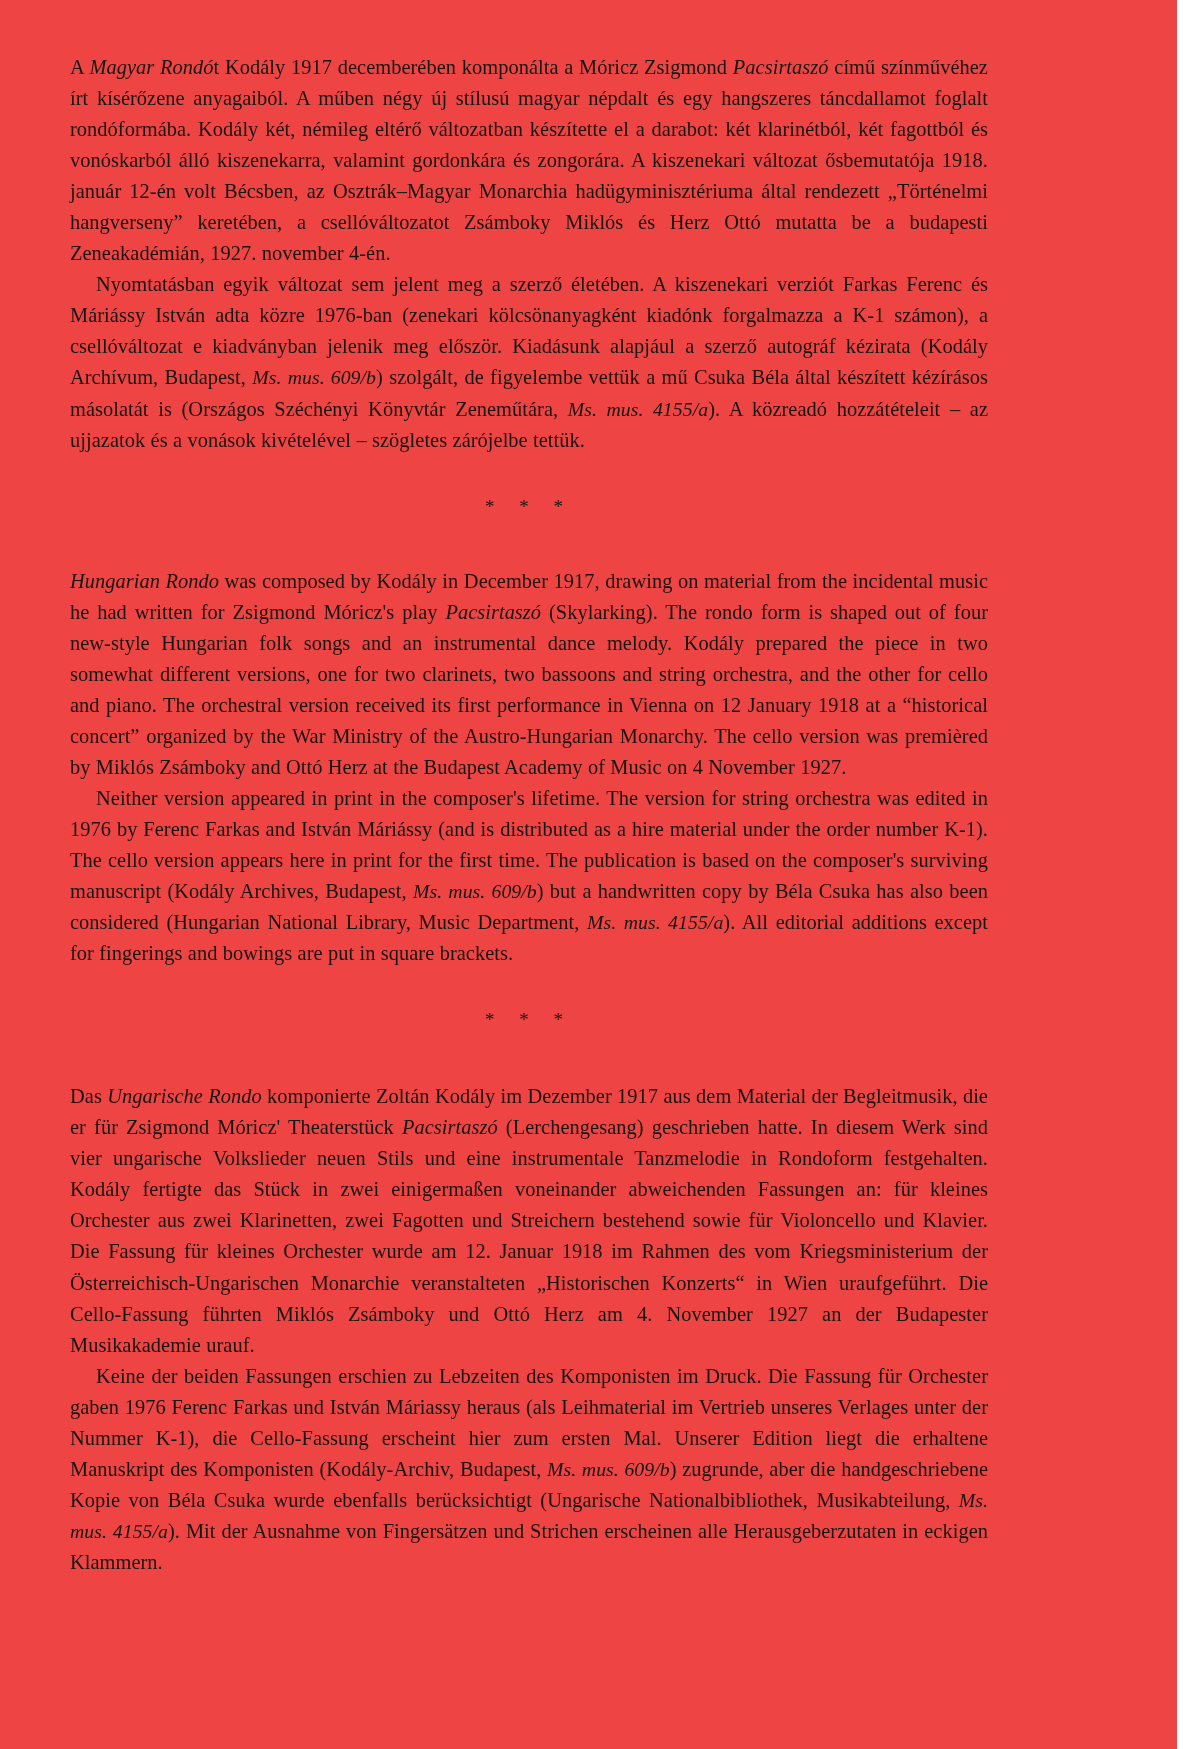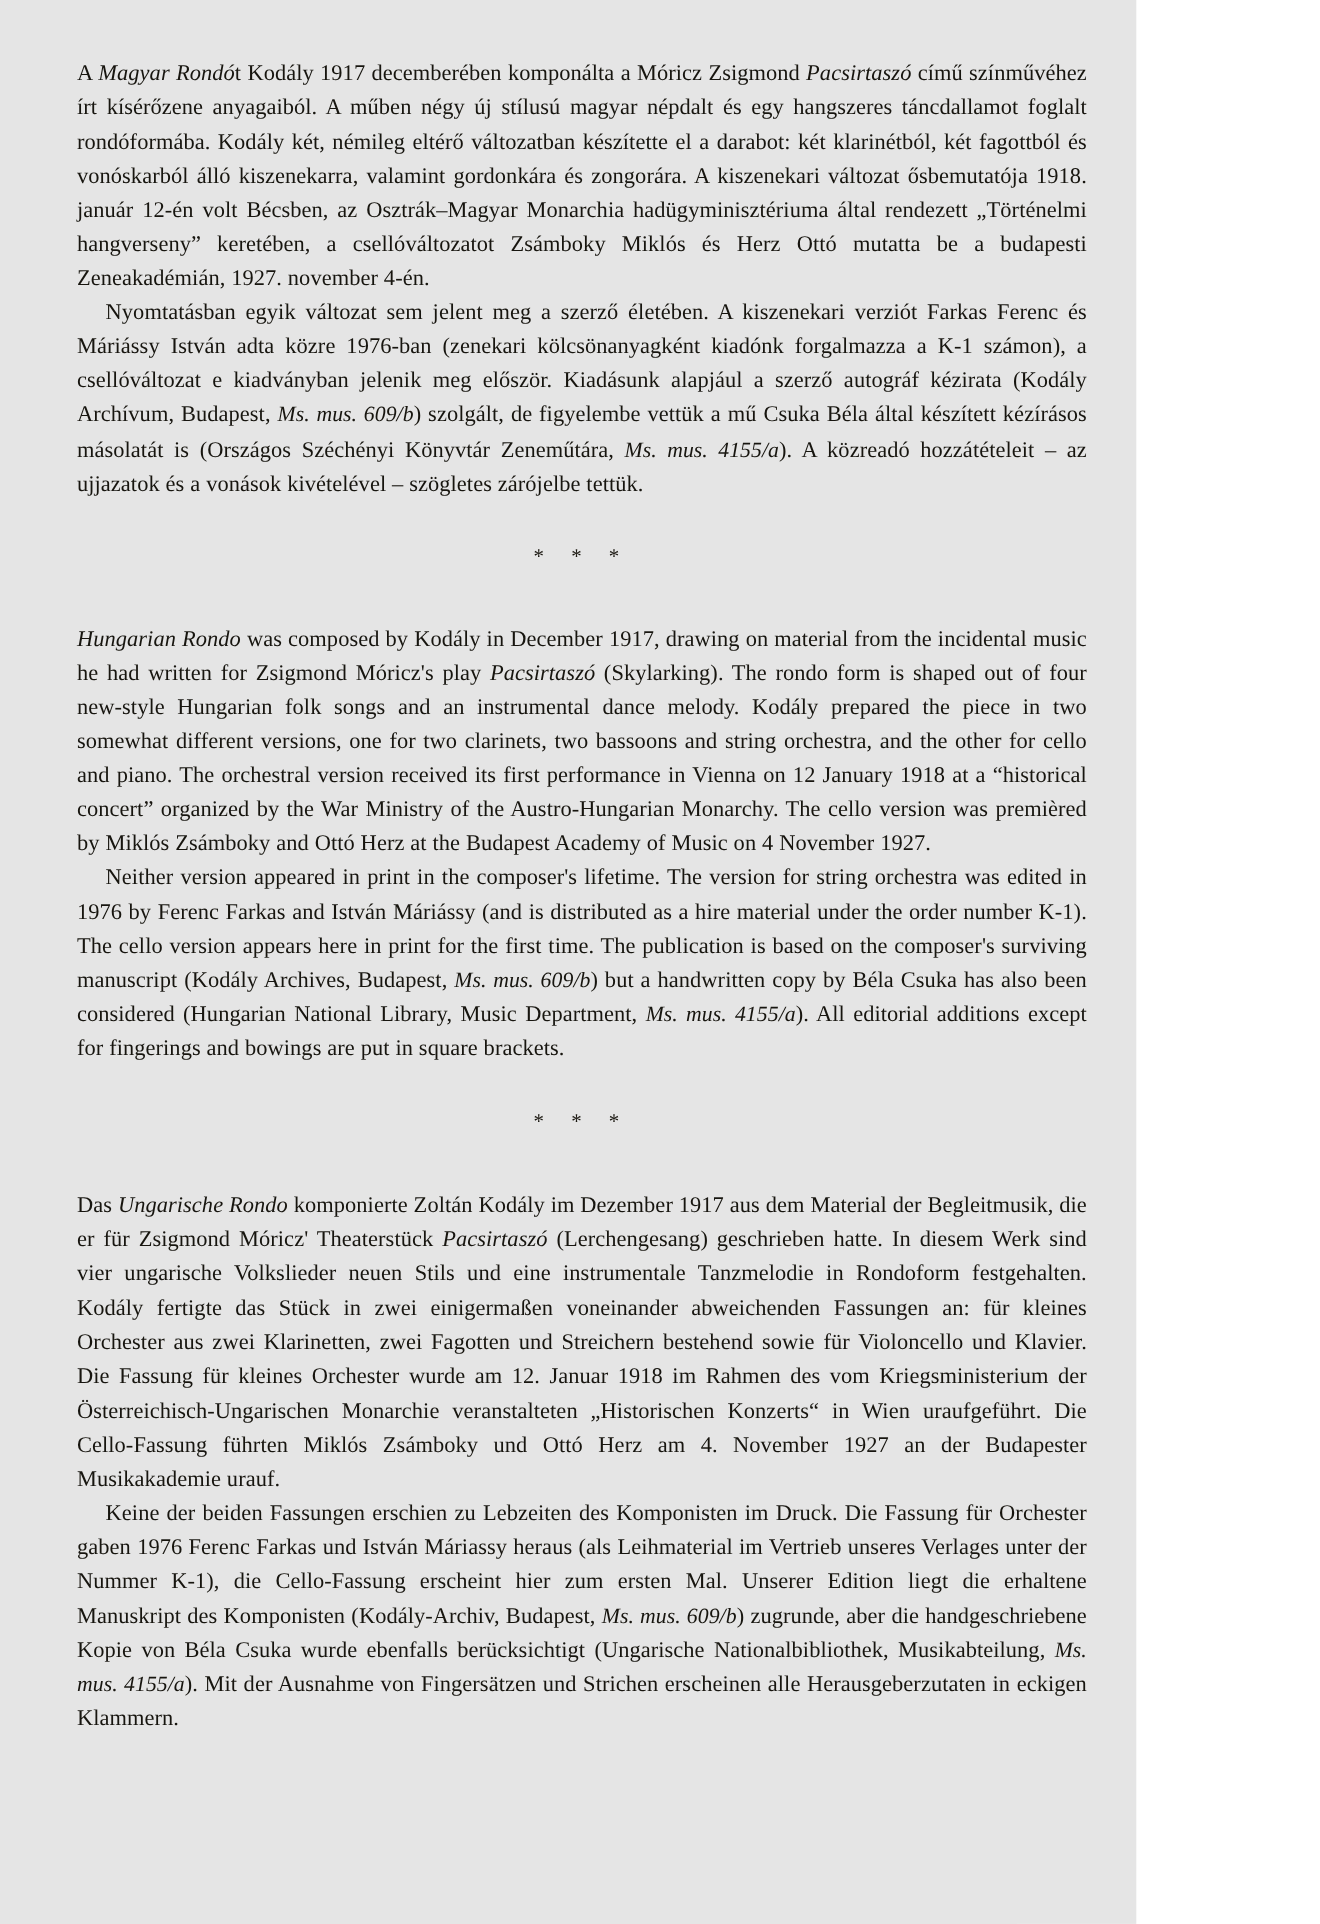--- a/index.html
+++ b/index.html
@@ -11,23 +11,23 @@
     width: 1200px;
     height: 1749px;
     font-family: "Liberation Serif", "DejaVu Serif", serif;
     color: #17150f;
     overflow: hidden;
     position: relative;
   }
   .page {
     position: absolute;
     left: 0; top: 0;
-    width: 1033px;
+    width: 1177px;
     height: 1749px;
-    background: #e5e5e5;
+    background: #ef4444;
   }
   .content {
     position: absolute;
     left: 70px;
     top: 52px;
     width: 918px;
   }
   p.para {
     margin: 0;
     text-align: justify;

